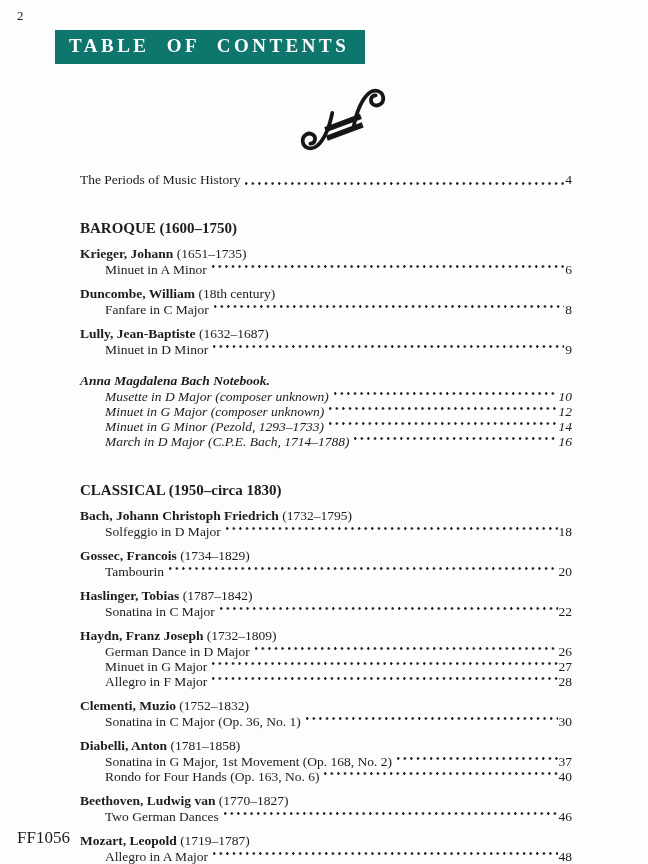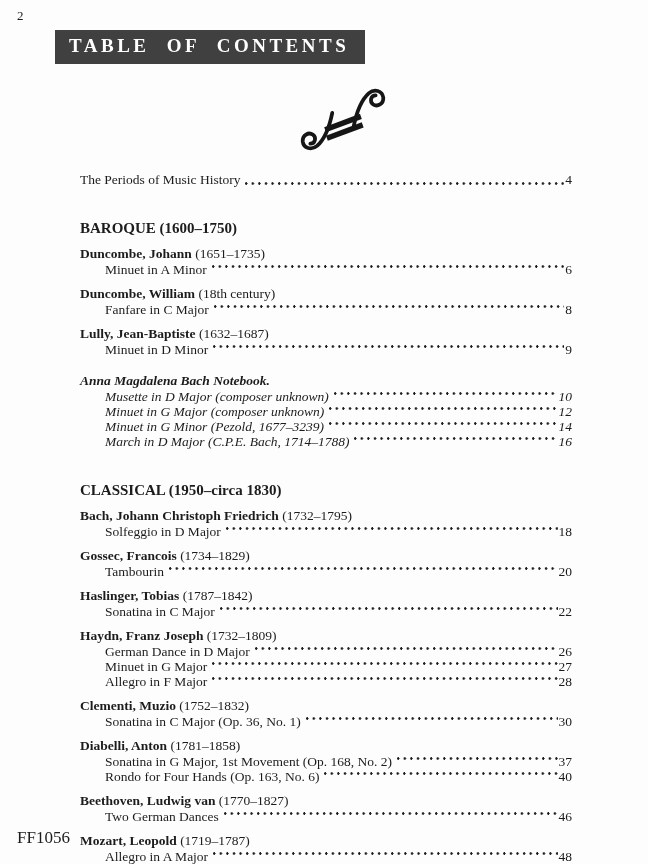--- a/index.html
+++ b/index.html
@@ -10,21 +10,21 @@
     color: #1c1c1c;
     position: relative;
     overflow: hidden;
   }
   .corner-page-num {
     position: absolute; top: 8px; left: 17px;
     font-size: 13px;
   }
   .banner {
     position: absolute; top: 30px; left: 55px;
-    background: #404040; color: #ffffff;
+    background: #0f766e; color: #ffffff;
     padding: 5px 16px 7px 14px;
     font-size: 19px; font-weight: bold;
     letter-spacing: 3.5px; word-spacing: 9px;
     white-space: nowrap;
   }
   .ornament {
     position: absolute; top: 77px; left: 297px;
   }
   .toc {
     position: absolute; top: 172px; left: 80px;
@@ -81,21 +81,21 @@
 
 <div class="toc">
   <div class="row">
     <span class="label">The Periods of Music History</span>
     <span class="leader"></span>
     <span class="pagenum">4</span>
   </div>
   <div>
       <div class="section-heading">BAROQUE (1600–1750)</div>
       <div class="group">
-        <div class="composer"><span class="name">Duncombe, Johann</span> <span class="dates">(1651–1735)</span></div>
+        <div class="composer"><span class="name">Krieger, Johann</span> <span class="dates">(1651–1735)</span></div>
         <div class="row piece">
           <span class="label">Minuet in A Minor</span>
           <span class="leader"></span>
           <span class="pagenum">6</span>
         </div>
       </div>
       <div class="group">
         <div class="composer"><span class="name">Duncombe, William</span> <span class="dates">(18th century)</span></div>
         <div class="row piece">
           <span class="label">Fanfare in C Major</span>
@@ -117,21 +117,21 @@
           <span class="label">Musette in D Major (composer unknown)</span>
           <span class="leader"></span>
           <span class="pagenum">10</span>
         </div>
         <div class="row piece">
           <span class="label">Minuet in G Major (composer unknown)</span>
           <span class="leader"></span>
           <span class="pagenum">12</span>
         </div>
         <div class="row piece">
-          <span class="label">Minuet in G Minor (Pezold, 1677–3239)</span>
+          <span class="label">Minuet in G Minor (Pezold, 1293–1733)</span>
           <span class="leader"></span>
           <span class="pagenum">14</span>
         </div>
         <div class="row piece">
           <span class="label">March in D Major (C.P.E. Bach, 1714–1788)</span>
           <span class="leader"></span>
           <span class="pagenum">16</span>
         </div>
       </div>
       <div class="section-heading">CLASSICAL (1950–circa 1830)</div>

